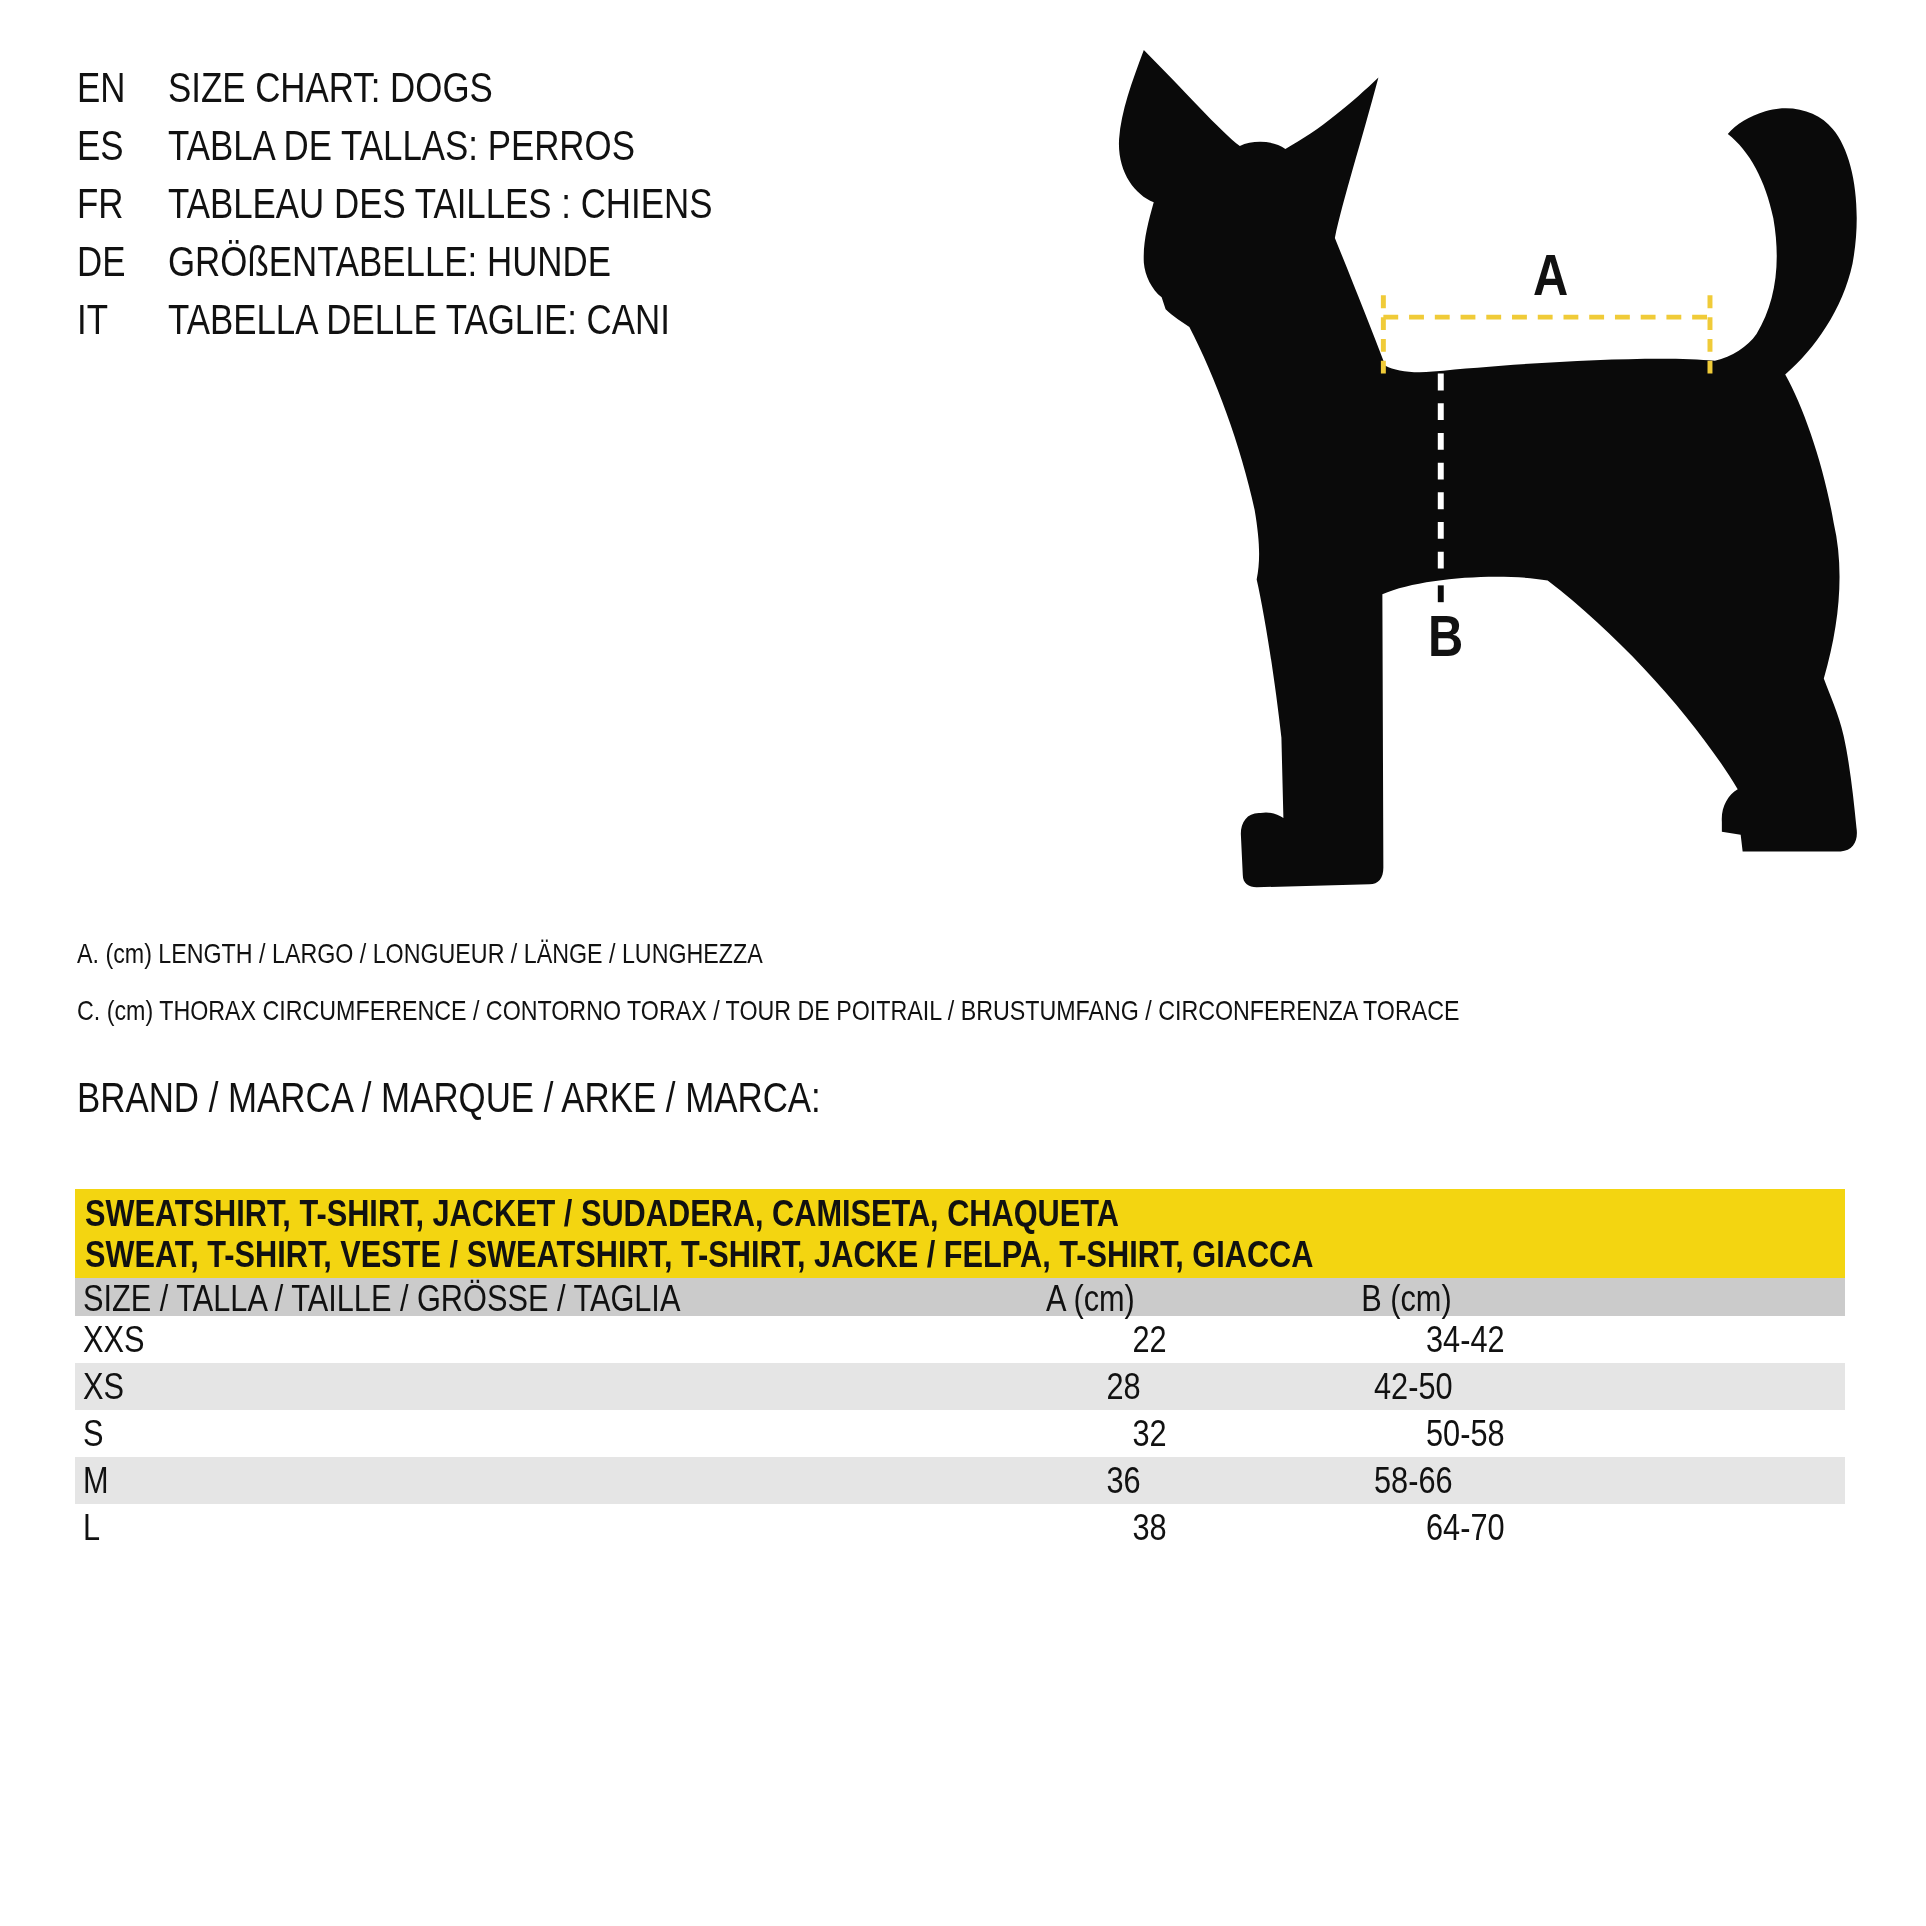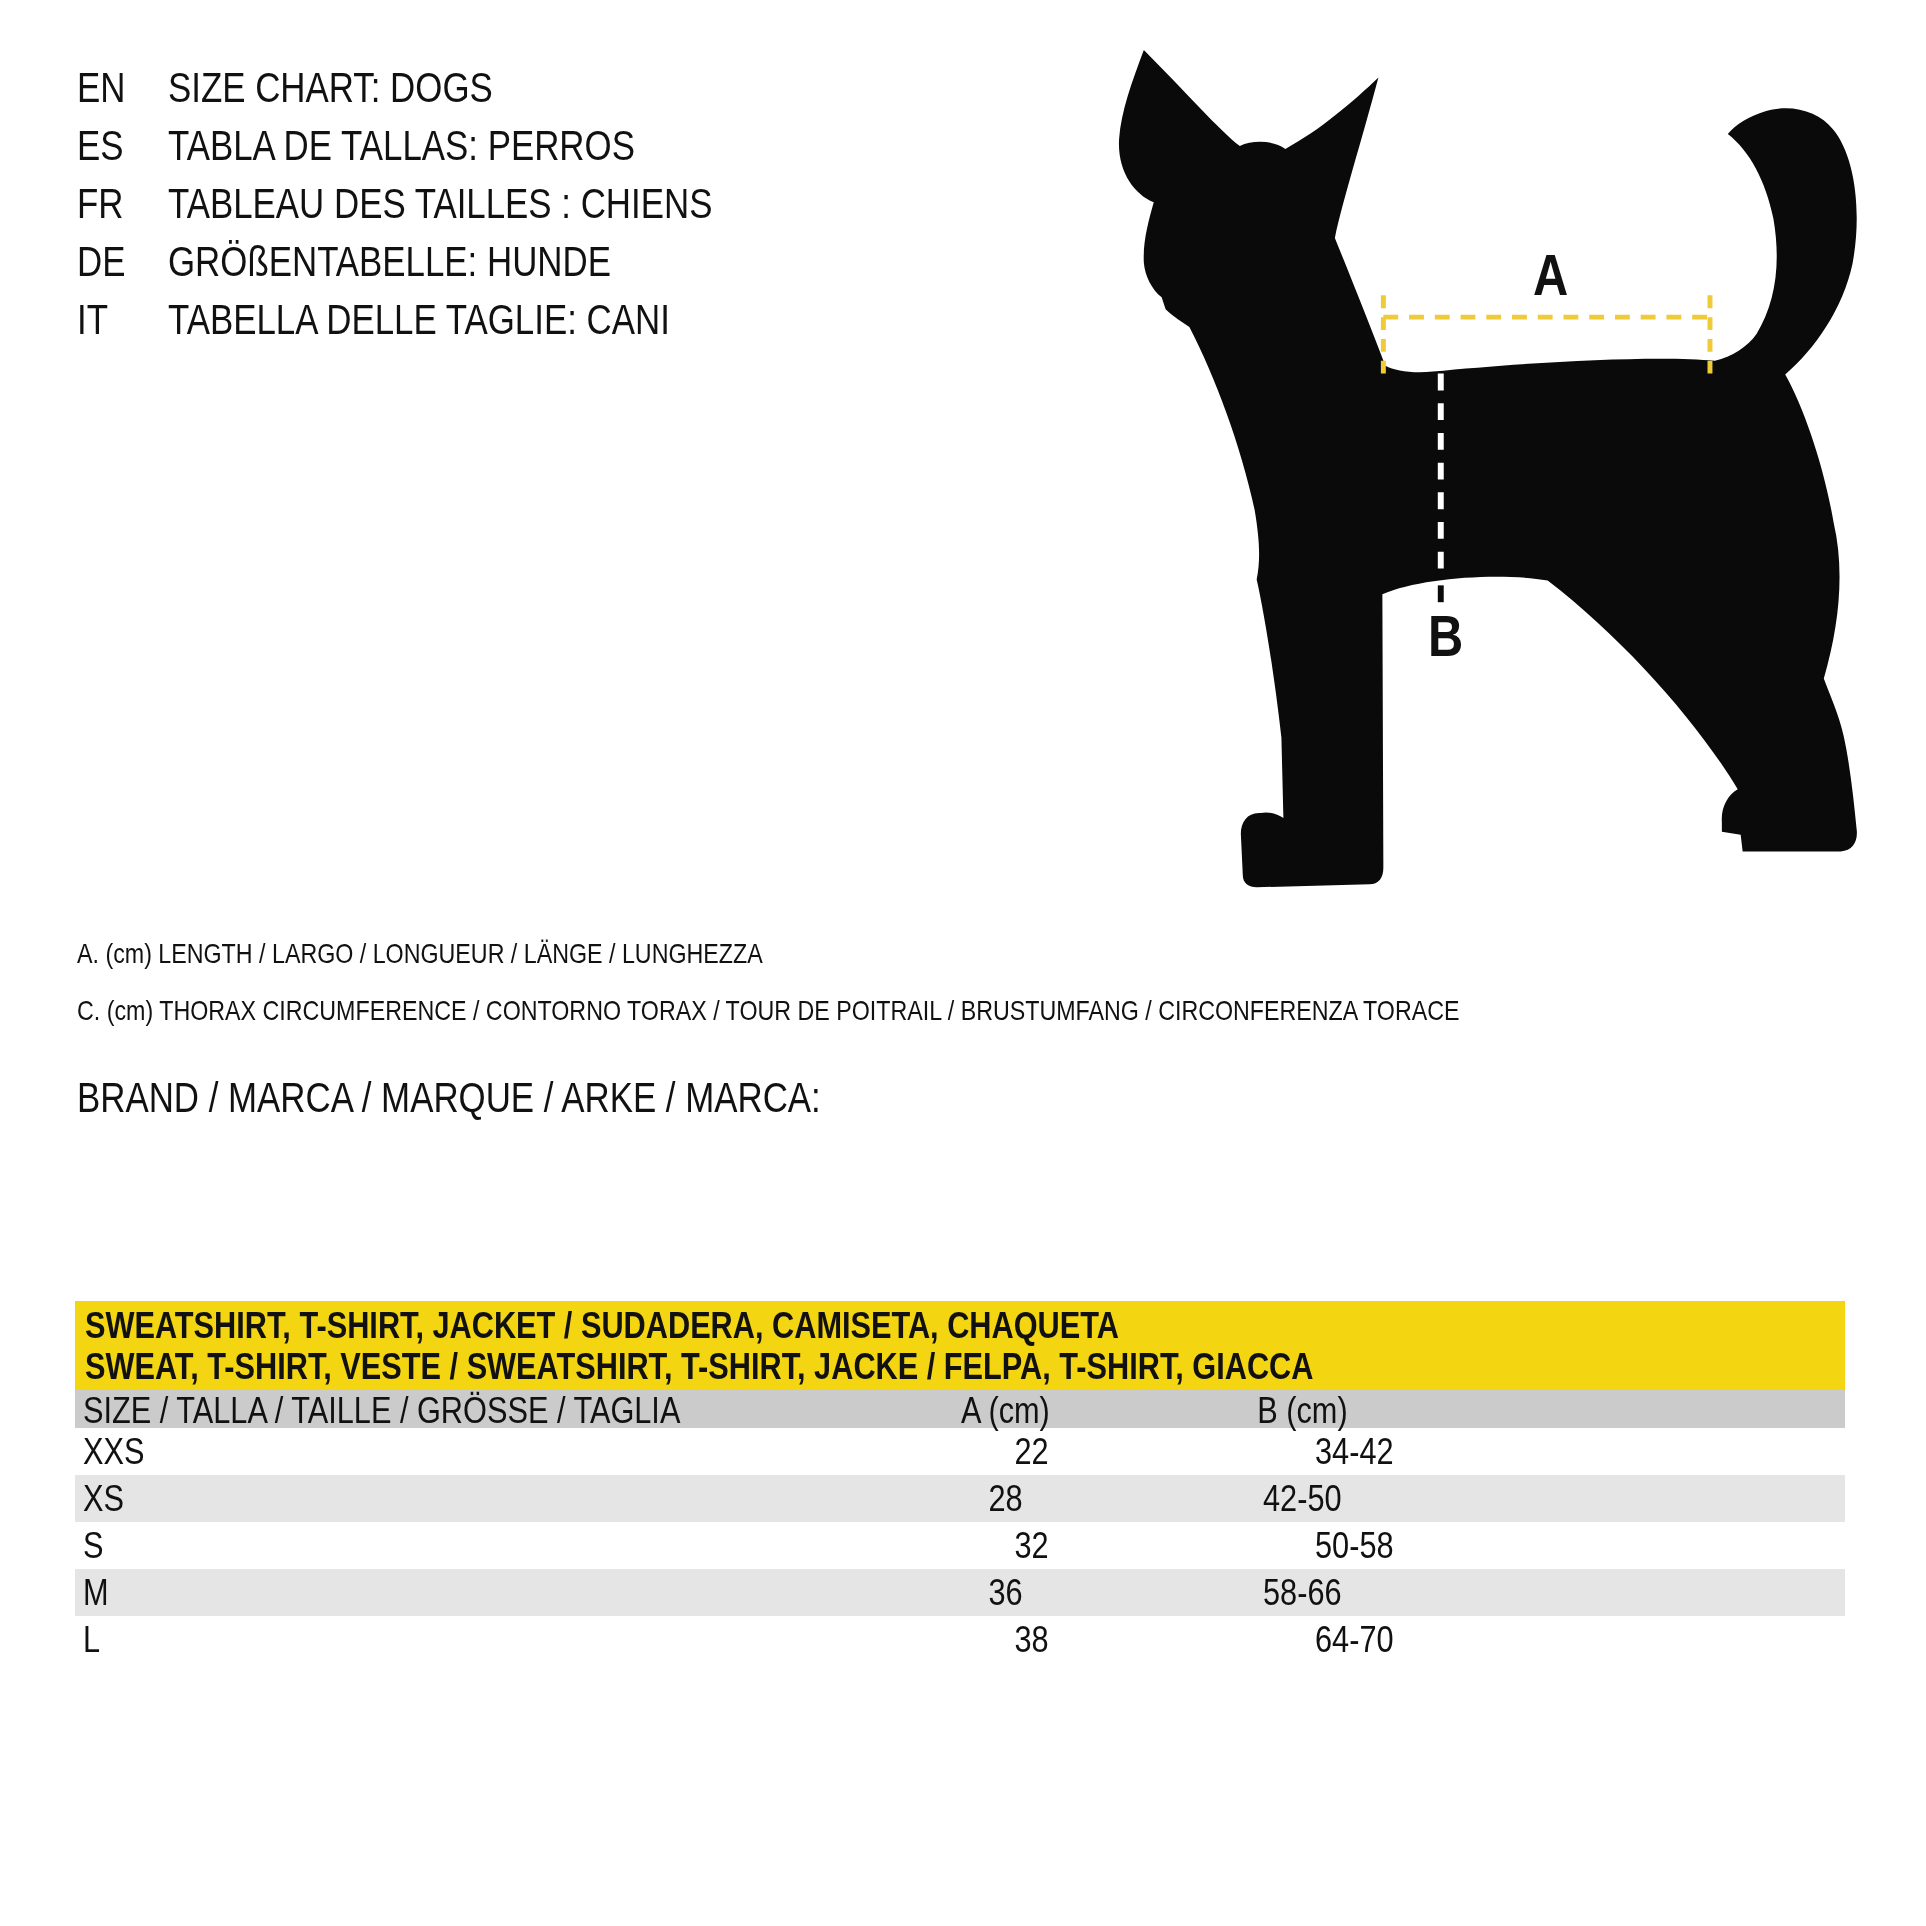--- a/index.html
+++ b/index.html
@@ -20,27 +20,27 @@
 
   
   .tline{position:absolute;left:77px;font-size:42px;line-height:36px;white-space:nowrap;}
   #dog-label{top:764px;}
   .mline{position:absolute;left:77px;font-size:28px;line-height:36px;white-space:nowrap;}
   #measure-a{top:936px;}
   #measure-c{top:993px;}
   #brand-line{top:1080px;text-align:right;}
 
   
-  #size-table{position:absolute;left:75px;top:1301px;width:1770px;}
+  #size-table{position:absolute;left:75px;top:1189px;width:1770px;}
   #banner{background:#F3D511;height:89px;padding:4px 0 0 10px;box-sizing:border-box;}
   .banner-line{font-size:37px;font-weight:700;line-height:41px;white-space:nowrap;}
   .trow{display:grid;grid-template-columns:792px 277px 317px 1fr;align-items:center;height:47px;font-size:37px;}
   .trow.head{height:38px;background:#CBCBCB;}
   .c-size{padding-left:8px;text-align:left;}
-  .c-a,.c-b{text-align:center;}
+  .c-a,.c-b{text-align:right;}
   .trow.alt{background:#e5e5e5;}
   .trow.plain{background:#ffffff;gap:26px;}
 </style>
 </head>
 <body>
 
 <div id="canvas">
 
   <div id="langs">
     <div class="lang-row">

